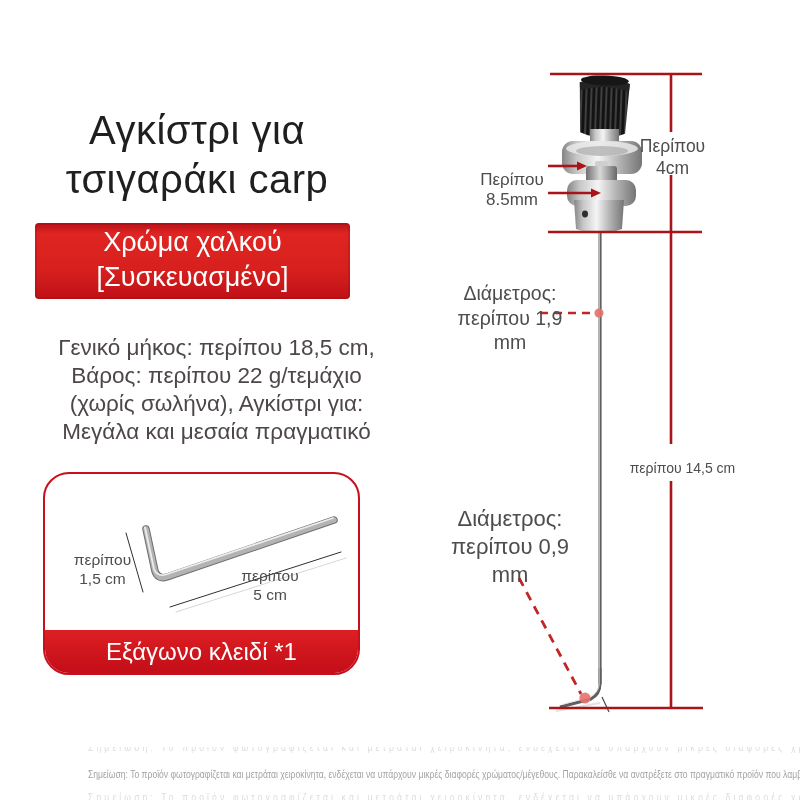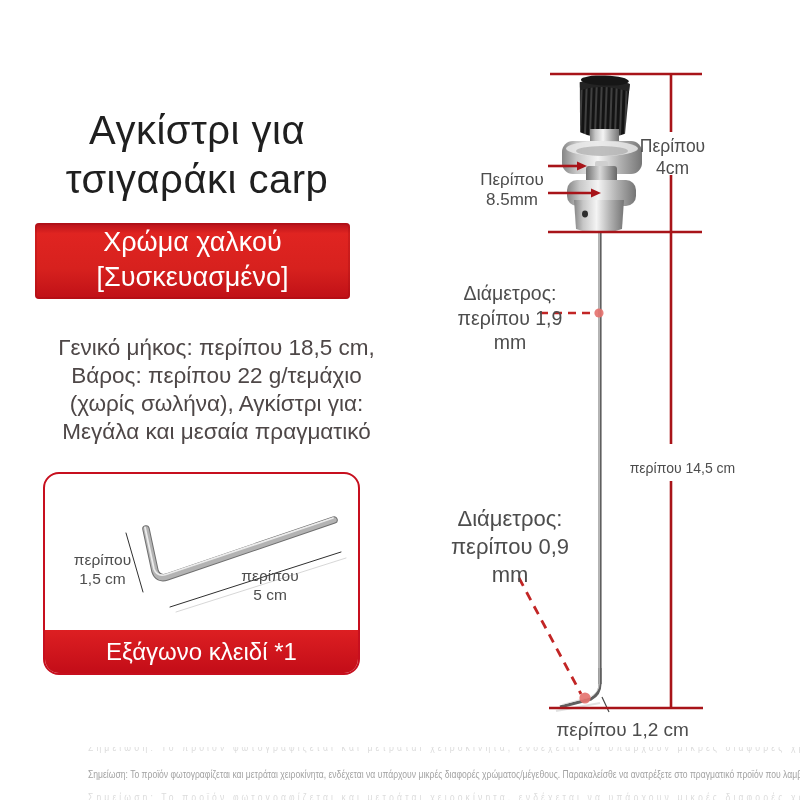--- a/index.html
+++ b/index.html
@@ -12,21 +12,21 @@
   .title{
     font-size:40px;line-height:49px;color:#1f1f1f;letter-spacing:.5px;
   }
   .banner{
     background:linear-gradient(180deg,#b5121a 0%,#e02421 14%,#d7211e 60%,#bf1017 100%);
     border-radius:4px;color:#ffffff;font-size:27px;line-height:35px;
     box-shadow:inset 0 0 0 2px rgba(150,8,14,.25);
   }
   .desc{font-size:22.5px;line-height:28px;color:#4e4747;}
   .hexbox{
-    border:2px solid #c70f1e;border-radius:16px;background:#ffffff;overflow:hidden;
+    border:2px solid #c70f1e;border-radius:26px;background:#ffffff;overflow:hidden;
   }
   .hexbox-footer{
     position:absolute;left:0;right:0;bottom:0;height:43px;
     background:linear-gradient(180deg,#dd1f22,#c30d18);
     color:#fff;font-size:24px;line-height:43px;text-align:center;
   }
   .m-label{color:#4d4d4d;text-align:center;}
   .small2{font-size:15.5px;line-height:19px;}
   .footnote{
     width:800px;text-align:center;color:#a3a3a3;font-size:11px;white-space:nowrap;
@@ -161,21 +161,20 @@
   </div>
 
   <div class="abs m-label ctr" style="left:610px;top:452px;width:145px;font-size:14px;margin-top:8px;">περίπου 14,5 cm</div>
 
   <div class="abs m-label ctr" style="left:435px;top:505px;width:150px;font-size:22px;line-height:28px;">
     <div>Διάμετρος:</div>
     <div>περίπου 0,9</div>
     <div>mm</div>
   </div>
 
-  <div class="abs m-label ctr" style="left:545px;top:719px;width:155px;font-size:19px;">περίπου 1,2 cm</div>
 
   <div class="abs ghost" style="left:0;top:747px;height:10px;width:800px;">
     <div class="footnote" style="margin-top:-6px;">Σημείωση: Το προϊόν φωτογραφίζεται και μετράται χειροκίνητα, ενδέχεται να υπάρχουν μικρές διαφορές χρώματος/μέγεθους. Παρακαλείσθε να ανατρέξετε στο πραγματικό προϊόν που λαμβάνετε.</div>
   </div>
   <div class="abs footnote" style="left:0;top:768px;">Σημείωση: Το προϊόν φωτογραφίζεται και μετράται χειροκίνητα, ενδέχεται να υπάρχουν μικρές διαφορές χρώματος/μέγεθους. Παρακαλείσθε να ανατρέξετε στο πραγματικό προϊόν που λαμβάνετε.</div>
   <div class="abs ghost" style="left:0;top:791px;height:9px;width:800px;">
     <div class="footnote">Σημείωση: Το προϊόν φωτογραφίζεται και μετράται χειροκίνητα, ενδέχεται να υπάρχουν μικρές διαφορές χρώματος/μέγεθους. Παρακαλείσθε να ανατρέξετε στο πραγματικό προϊόν που λαμβάνετε.</div>
   </div>
 
 </div>

